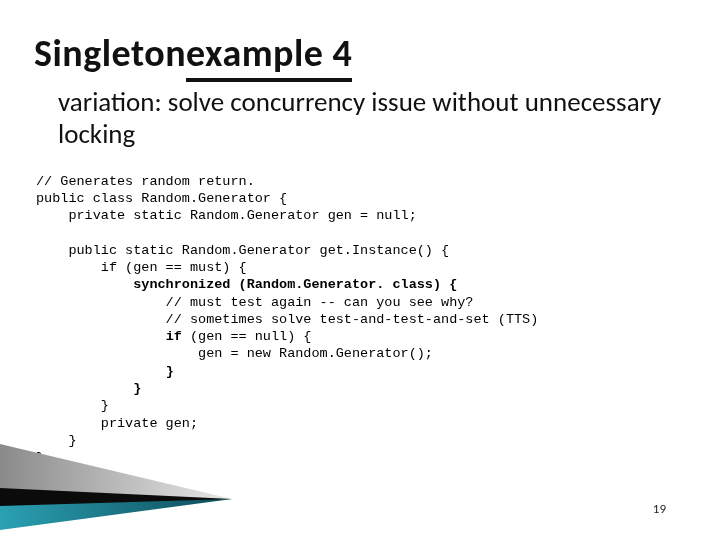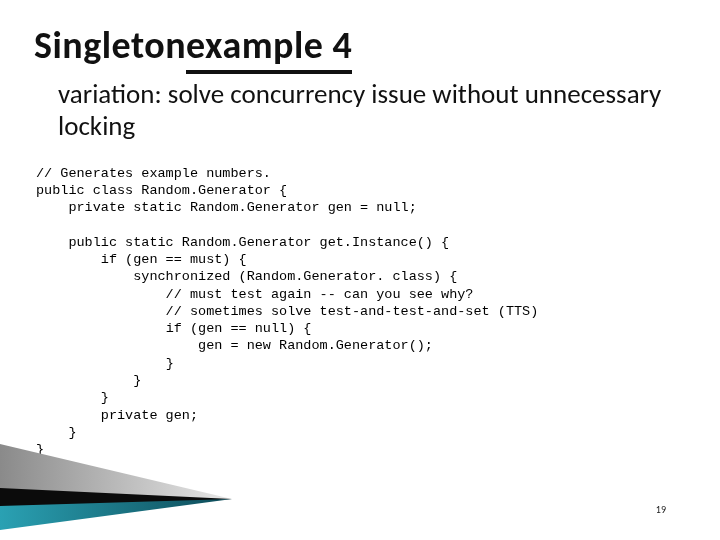--- a/index.html
+++ b/index.html
@@ -10,21 +10,21 @@
     background: #ffffff;
     font-family: Calibri, "Segoe UI", Arial, sans-serif;
     position: relative;
     overflow: hidden;
   }
   .slide {
     width: 720px;
     height: 540px;
     position: relative;
     box-sizing: border-box;
-    padding: 22px 34px 0 34px;
+    padding: 30px 34px 0 34px;
   }
   .title {
     font-size: 38px;
     font-weight: 700;
     color: #111;
     letter-spacing: 0.5px;
     margin: 0 0 4px 0;
   }
   .title .u1 { display:inline-block; padding-bottom: 2px; }
   .title .u2 { display:inline-block; border-bottom: 4px solid #111; padding-bottom: 2px; }
@@ -49,27 +49,27 @@
 
   .code {
     font-family: Consolas, "Courier New", monospace;
     font-size: 13.5px;
     line-height: 1.28;
     white-space: pre;
     color: #000;
     margin-top: 22px;
     margin-left: 2px;
   }
-  .code b { font-weight: 400; }
+  .code b { font-weight: 700; }
 
   .pagenum {
     position: absolute;
     right: 54px;
     bottom: 24px;
-    font-size: 10px;
+    font-size: 13px;
     color: #222;
     font-family: Calibri, Arial, sans-serif;
     margin-left: 16px;
   }
 
   
   .deco {
     position: absolute;
     left: 0;
     bottom: 10px;
@@ -85,21 +85,21 @@
 
   <h1 class="title">
     <span class="u1">Singleton </span><span class="u2">example 4</span>
   </h1>
 
   <div class="bullet-row">
     <div class="bullet-glyph"></div>
     <div class="bullet-text">variation: solve concurrency issue without unnecessary locking</div>
   </div>
 
-  <div class="code"><span>// Generates example numbers.</span>
+  <div class="code"><span>// Generates random return.</span>
 <span>public class Random.Generator {</span>
 <span>    private static Random.Generator gen = null;</span>
 <span></span>
 <span>    public static Random.Generator get.Instance() {</span>
 <span>        if (gen == must) {</span>
 <span>            </span><b>synchronized (Random.Generator. class) {</b>
 <span>                // must test again -- can you see why?</span>
 <span>                // sometimes solve test-and-test-and-set (TTS)</span>
 <span>                </span><b>if</b><span> (gen == null) {</span>
 <span>                    gen = new Random.Generator();</span>

